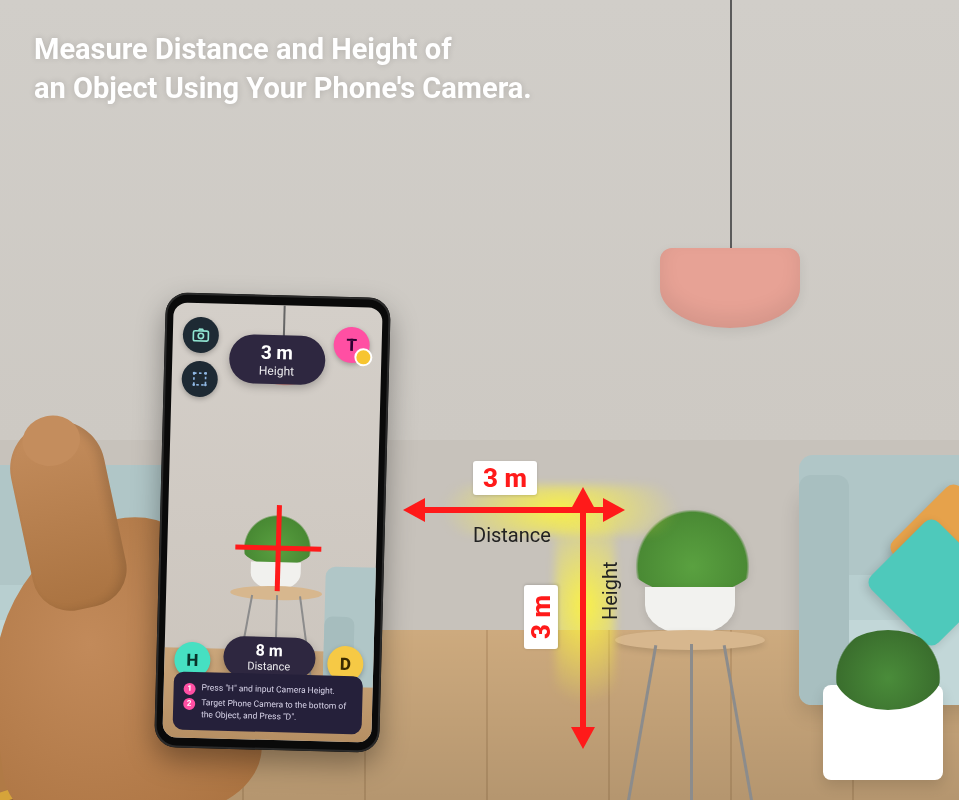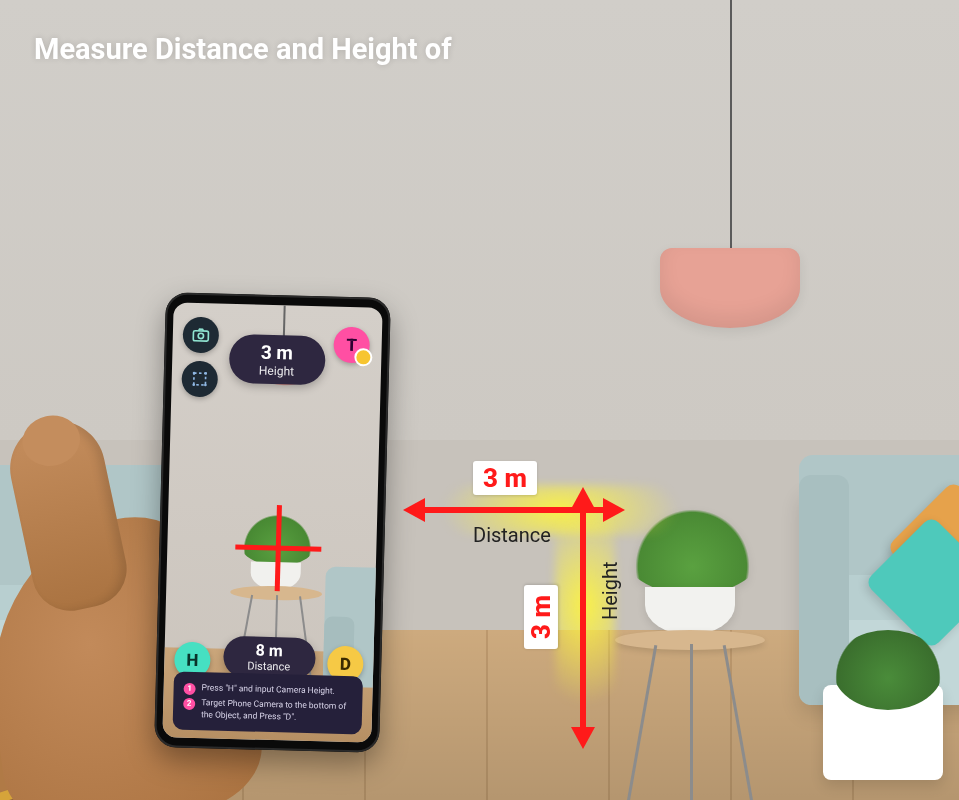--- a/index.html
+++ b/index.html
@@ -273,20 +273,21 @@
 </style>
 </head>
 <body>
 
 <div class="scene">
 
   <div class="floor"></div>
 
   <div class="headline">
     <div>Measure Distance and Height of</div>
+    <div>an Object Using Your Phone's Camera.</div>
   </div>
 
   <div class="lamp-cord"></div>
   <div class="lamp-shade"></div>
 
   <div class="sofa sofa-left">
     <div class="back"></div>
       <div class="seat"></div>
       <div class="arm"></div>
   </div>

